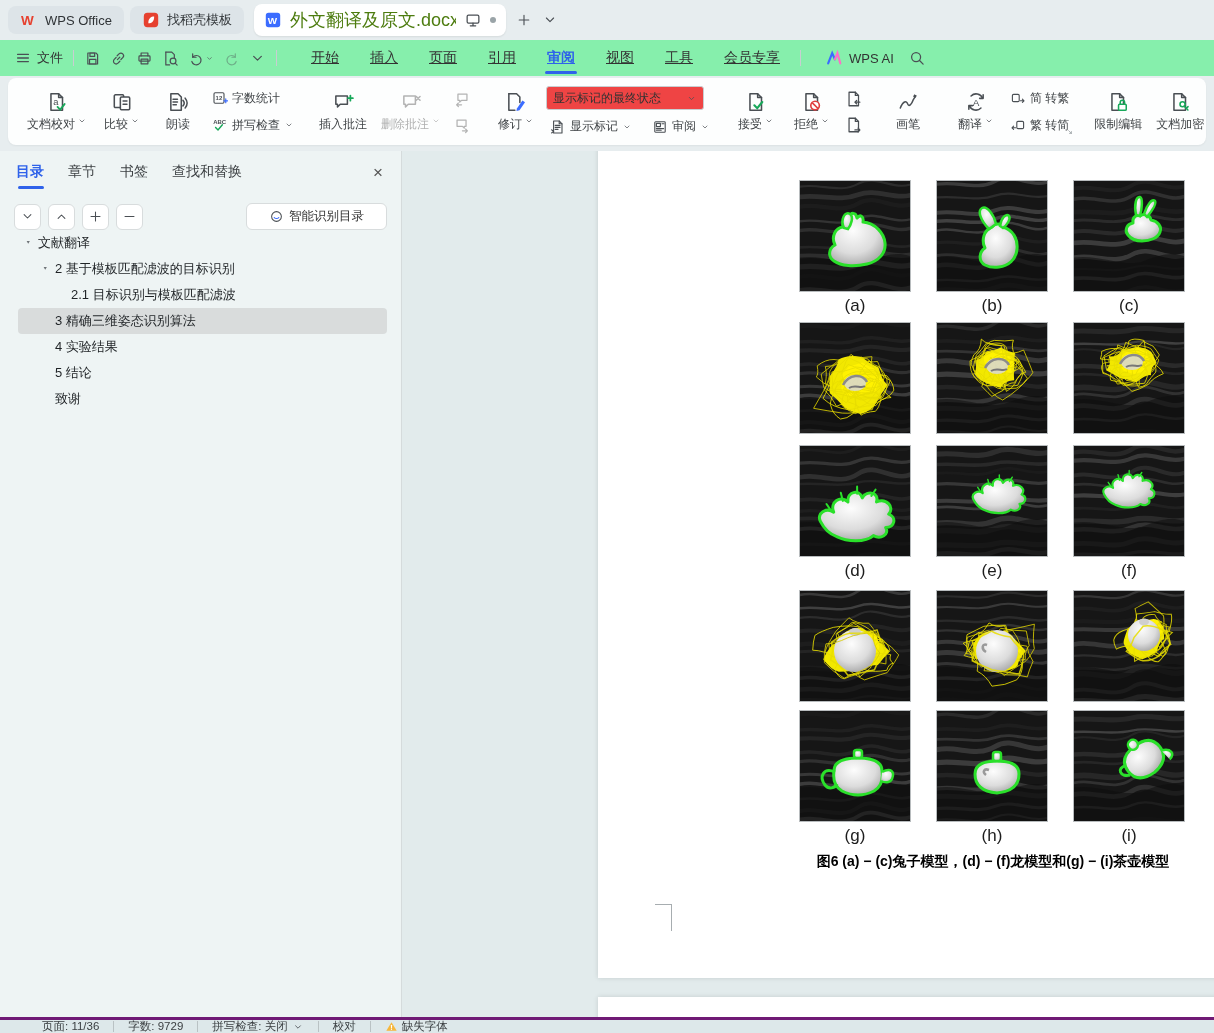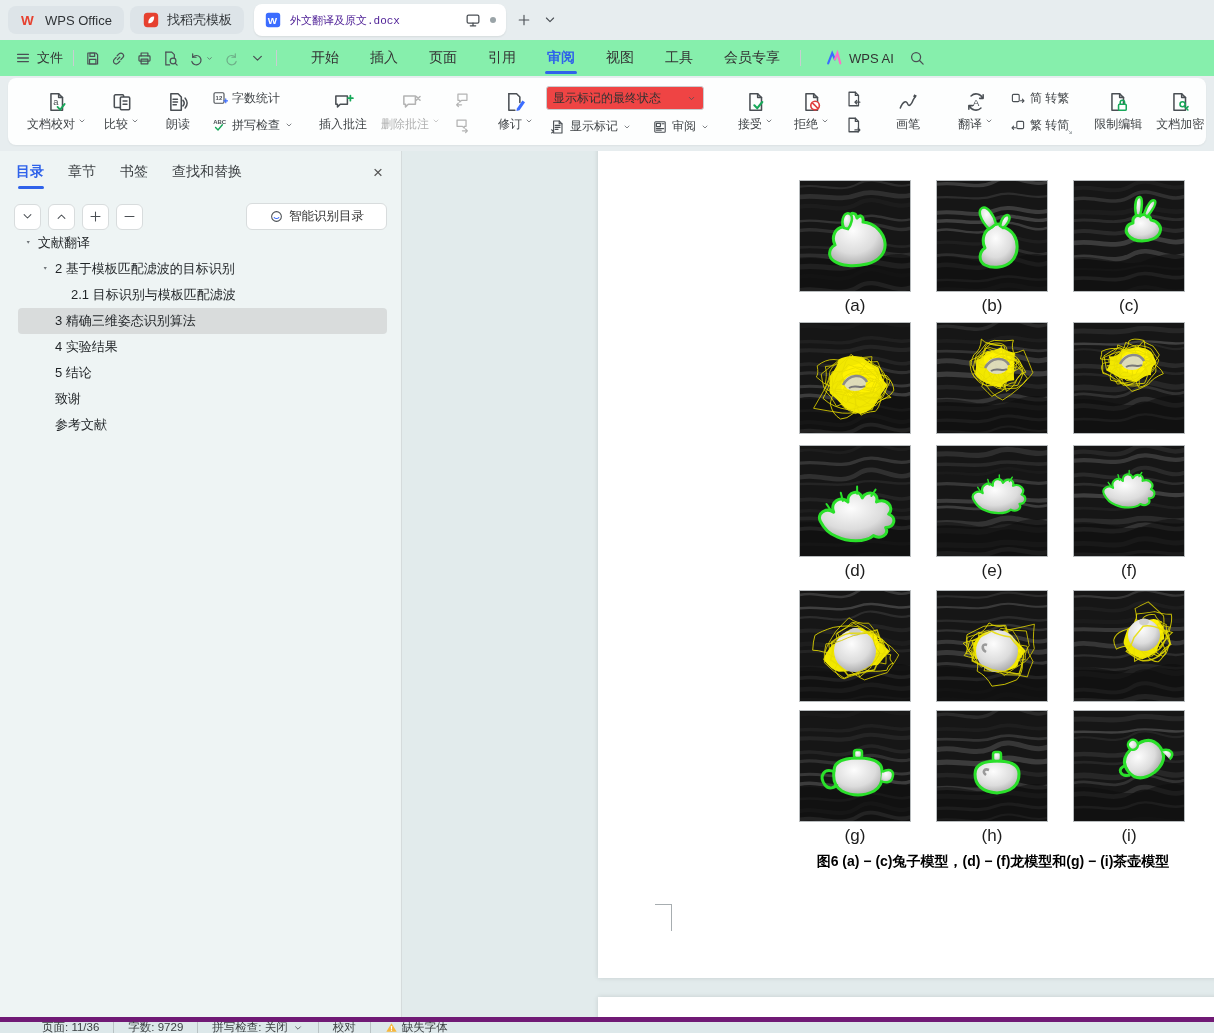--- a/index.html
+++ b/index.html
@@ -5,33 +5,33 @@
   * { margin:0; padding:0; box-sizing:border-box; }
   html,body { width:1214px; height:1033px; overflow:hidden; }
   body { font-family:"Liberation Sans","DejaVu Sans",sans-serif; color:#333; background:#e7edef; font-size:13px; }
   svg { display:block; }
   .app { width:1214px; height:1033px; display:flex; flex-direction:column; }
 
   
   .tabbar { height:40px; background:#e7edef; display:flex; align-items:center; padding-left:8px; flex:none; }
   .chip { height:28px; display:flex; align-items:center; gap:7px; padding:0 12px; border-radius:8px; background:#dde4e8; margin-right:6px; color:#2f3336; cursor:default; }
   .doc-tab { height:32px; background:#fff; border-radius:8px; display:flex; align-items:center; gap:8px; padding:0 10px 0 10px; width:252px; box-shadow:0 1px 2px rgba(0,0,0,.08); margin-left:4px; }
-  .doc-tab .title { flex:1; font-size:11px; color:#4c1d95; white-space:nowrap; overflow:hidden;font-family:Liberation Mono, monospace; }
+  .doc-tab .title { flex:1; font-size:18px; color:#4d7c0f; white-space:nowrap; overflow:hidden; }
   .dot { width:6px; height:6px; border-radius:50%; background:#9aa4a8; }
   .tab-extra { display:flex; align-items:center; gap:10px; margin-left:10px; color:#444; }
 
   
   .menubar { height:36px; display:flex; align-items:center; padding:0 14px; background:#86efac; flex:none; }
   .mfile { display:flex; align-items:center; gap:5px; font-size:13px; color:#333; }
   .vsep { width:1px; height:16px; background:#c8ced1; margin:0 10px; }
   .quick { display:flex; align-items:center; gap:9px; }
   .qbtn { display:flex; align-items:center; color:#4a4f54; }
   .qbtn.dis { opacity:.4; }
   .menus { display:flex; align-items:center; gap:27px; margin-left:22px; }
-  .mitem { position:relative; font-size:14px; color:#333; padding:6px 2px; cursor:default; }
+  .mitem { position:relative; font-size:14px; color:#333; padding:6px 2px; cursor:default;text-decoration:underline; }
   .mitem.active { color:#2f62ea; font-weight:bold; }
   .mitem.active::after { content:""; position:absolute; left:0; right:0; bottom:-1px; height:3px; border-radius:2px; background:#2f62ea; }
   .ai { display:flex; align-items:center; gap:6px; margin-left:14px; font-size:13px; color:#333; }
 
   
   .ribbonwrap { height:75px; background:#e7edef; padding:2px 8px 6px 8px; flex:none; }
   .ribbon { background:#fdfefe; border-radius:8px; height:67px; display:flex; align-items:stretch; padding:4px 6px; overflow:hidden; box-shadow:0 1px 2px rgba(0,0,0,.05); }
   .rgroup { display:flex; align-items:center; padding:0 8px; position:relative; gap:4px; }
   .rsep { width:1px; background:#e2e6e8; margin:4px 0; }
   .bigbtn { display:flex; flex-direction:column; align-items:center; justify-content:center; min-width:52px; padding:2px 5px; border-radius:4px; gap:3px; }
@@ -64,21 +64,21 @@
   .tocsp { flex:none; }
   .tocarr { width:14px; flex:none; color:#707579; display:flex; align-items:center; }
   .doccol { flex:1; position:relative; background:#e2ebec; overflow:hidden; }
   .page { position:absolute; background:#fff; box-shadow:0 0 5px rgba(0,0,0,.13); }
   .cell { position:absolute; width:112px; height:112px; border:1px solid #b8bcbe; background:#161616; overflow:hidden; }
   .figlabel { position:absolute; width:112px; text-align:center; font-size:17px; color:#1c1c1c; }
   .figcaption { position:absolute; left:180px; width:430px; text-align:center; font-size:14px; font-weight:bold; color:#000; white-space:nowrap; }
   .cropmark { position:absolute; width:17px; height:27px; border-top:1px solid #a7adb0; border-right:1px solid #a7adb0; }
 
   
-  .statusbar { height:16px; background:#dde8ea; border-top:5px solid #701a75; display:flex; align-items:center; padding-left:42px; font-size:11.5px; color:#3c4043; gap:14px; flex:none; }
+  .statusbar { height:16px; background:#dde8ea; border-top:3px solid #701a75; display:flex; align-items:center; padding-left:42px; font-size:11.5px; color:#3c4043; gap:14px; flex:none; }
   .sitem { display:flex; align-items:center; gap:4px; }
   .ssep { width:1px; height:11px; background:#b9c2c4; }
 </style>
 </head>
 <body>
 
 <div class="app">
 
   <div class="tabbar">
     <div class="chip">
@@ -574,25 +574,20 @@
           <div class="tocrow">
             <span class="tocsp" style="width: 23px;"></span>
             <span class="tocarr"></span>
             <span>5 结论</span>
           </div>
           <div class="tocrow">
             <span class="tocsp" style="width: 23px;"></span>
             <span class="tocarr"></span>
             <span>致谢</span>
           </div>
-          <div class="tocrow">
-            <span class="tocsp" style="width: 23px;"></span>
-            <span class="tocarr"></span>
-            <span>参考文献</span>
-          </div>
         </div>
     </div>
 
     <div class="doccol" id="doccol">
       <div class="page" id="page1" style="left:196px;top:-620px;width:720px;height:1447px;">
           <div class="cell" style="left: 201px; top: 649px;">
             <svg width="112" height="112" viewBox="0 0 112 112">
     <defs>
                 <radialGradient id="grad3" cx="42%" cy="33%" r="80%">
       <stop offset="0" stop-color="#fdfdfd"></stop>

